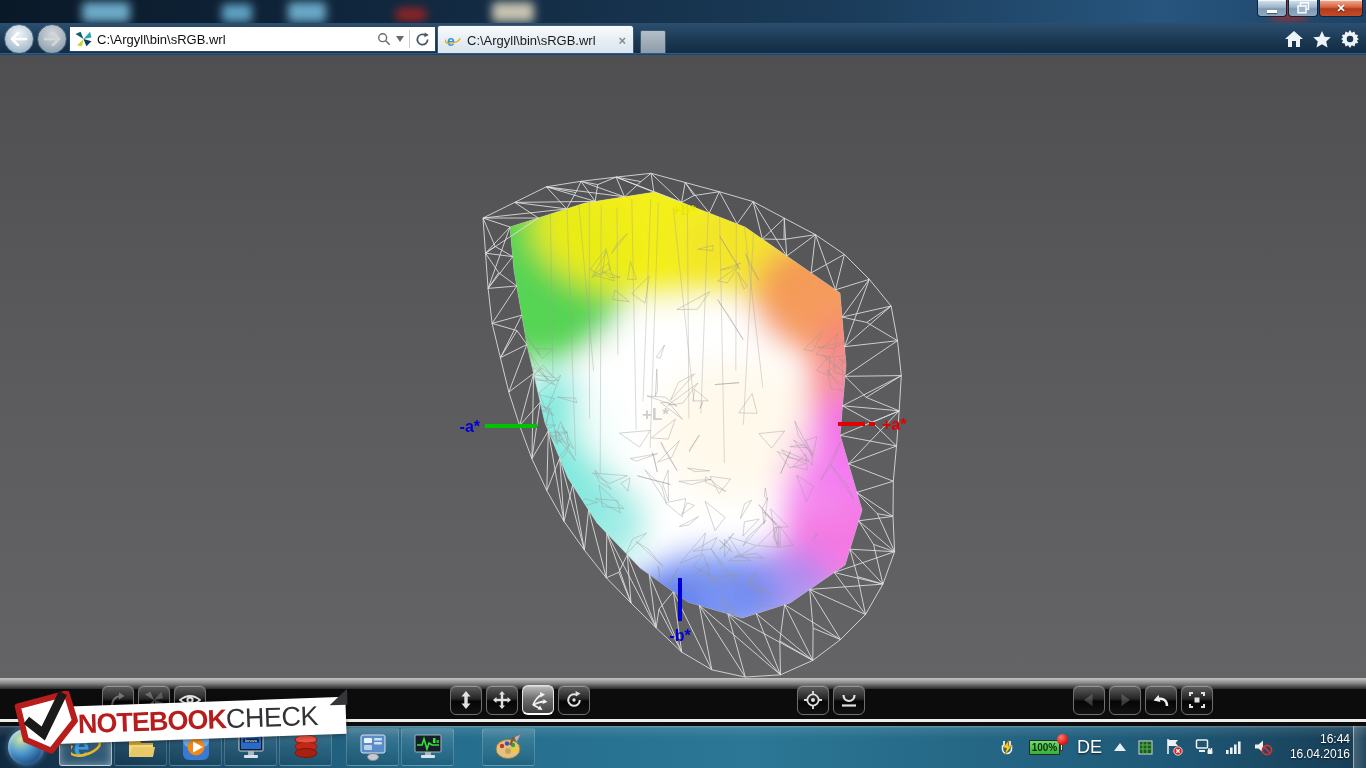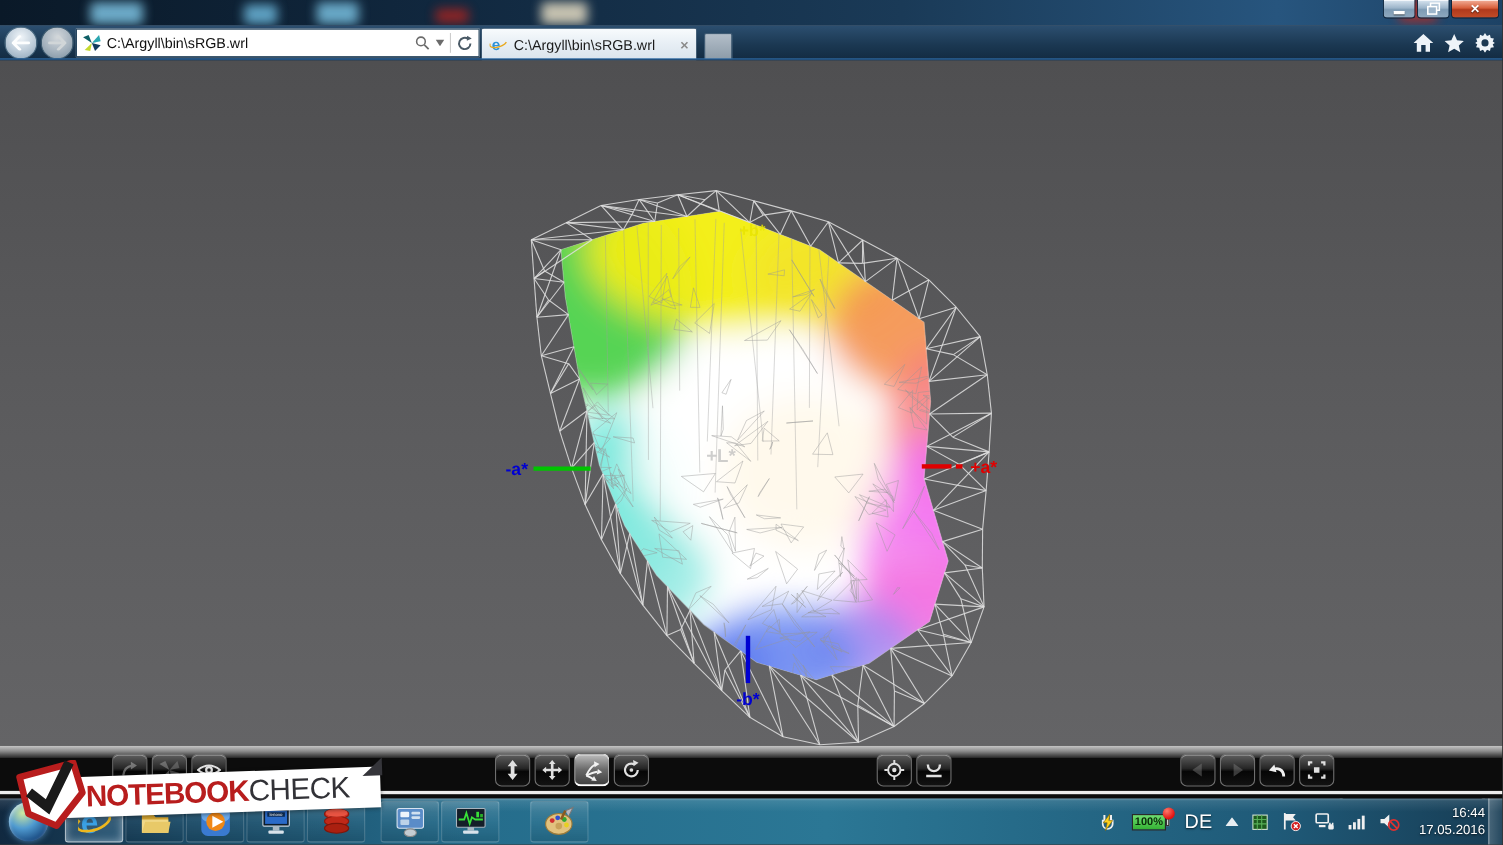--- a/index.html
+++ b/index.html
@@ -1126,21 +1126,21 @@
         <rect x="9" y="4.5" width="2.6" height="9.5" fill="#f0f0f0"></rect>
           <rect x="13" y="1.5" width="2.6" height="12.5" fill="#f0f0f0"></rect>
       </svg>
       <svg width="19" height="17" viewBox="0 0 19 17">
         <polygon points="1,5.5 4.5,5.5 9,1.5 9,13.5 4.5,9.5 1,9.5" fill="#f0f0f0"></polygon>
         <circle cx="13" cy="11" r="4.6" fill="none" stroke="#e03030" stroke-width="1.6"></circle>
         <path d="M9.8 7.8 L16.2 14.2" stroke="#e03030" stroke-width="1.6"></path>
       </svg>
       <div class="clock">
         <div>16:44</div>
-        <div>17.05.2016</div>
+        <div>16.04.2016</div>
       </div>
     </div>
     <div class="showdesk"></div>
   </div>
 
   <div class="watermark">
     <div class="wm-band">
       <span class="wm-bold">NOTEBOOK</span>
         <span class="wm-light">CHECK</span>
     </div>

